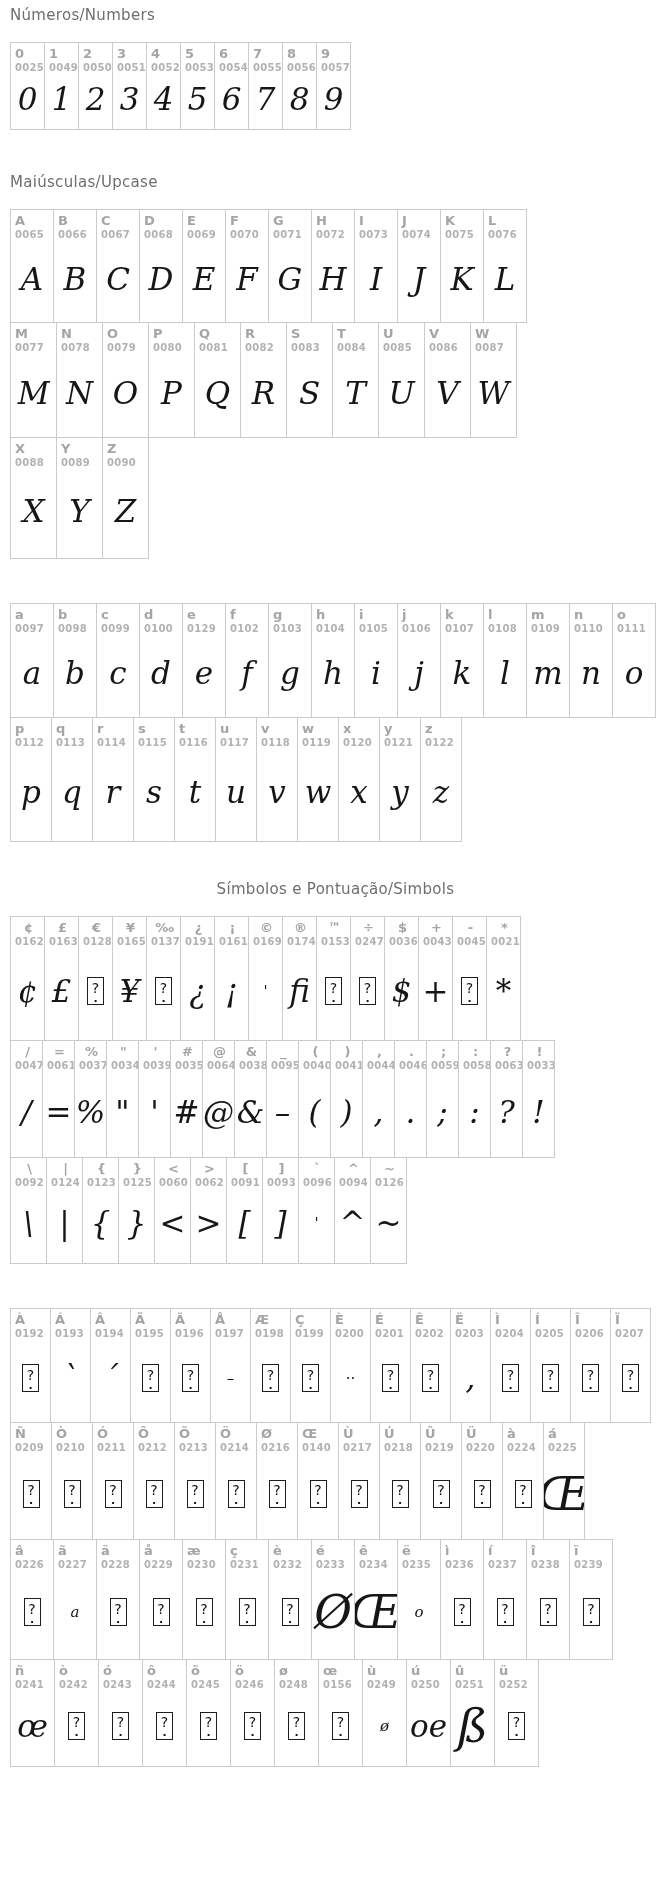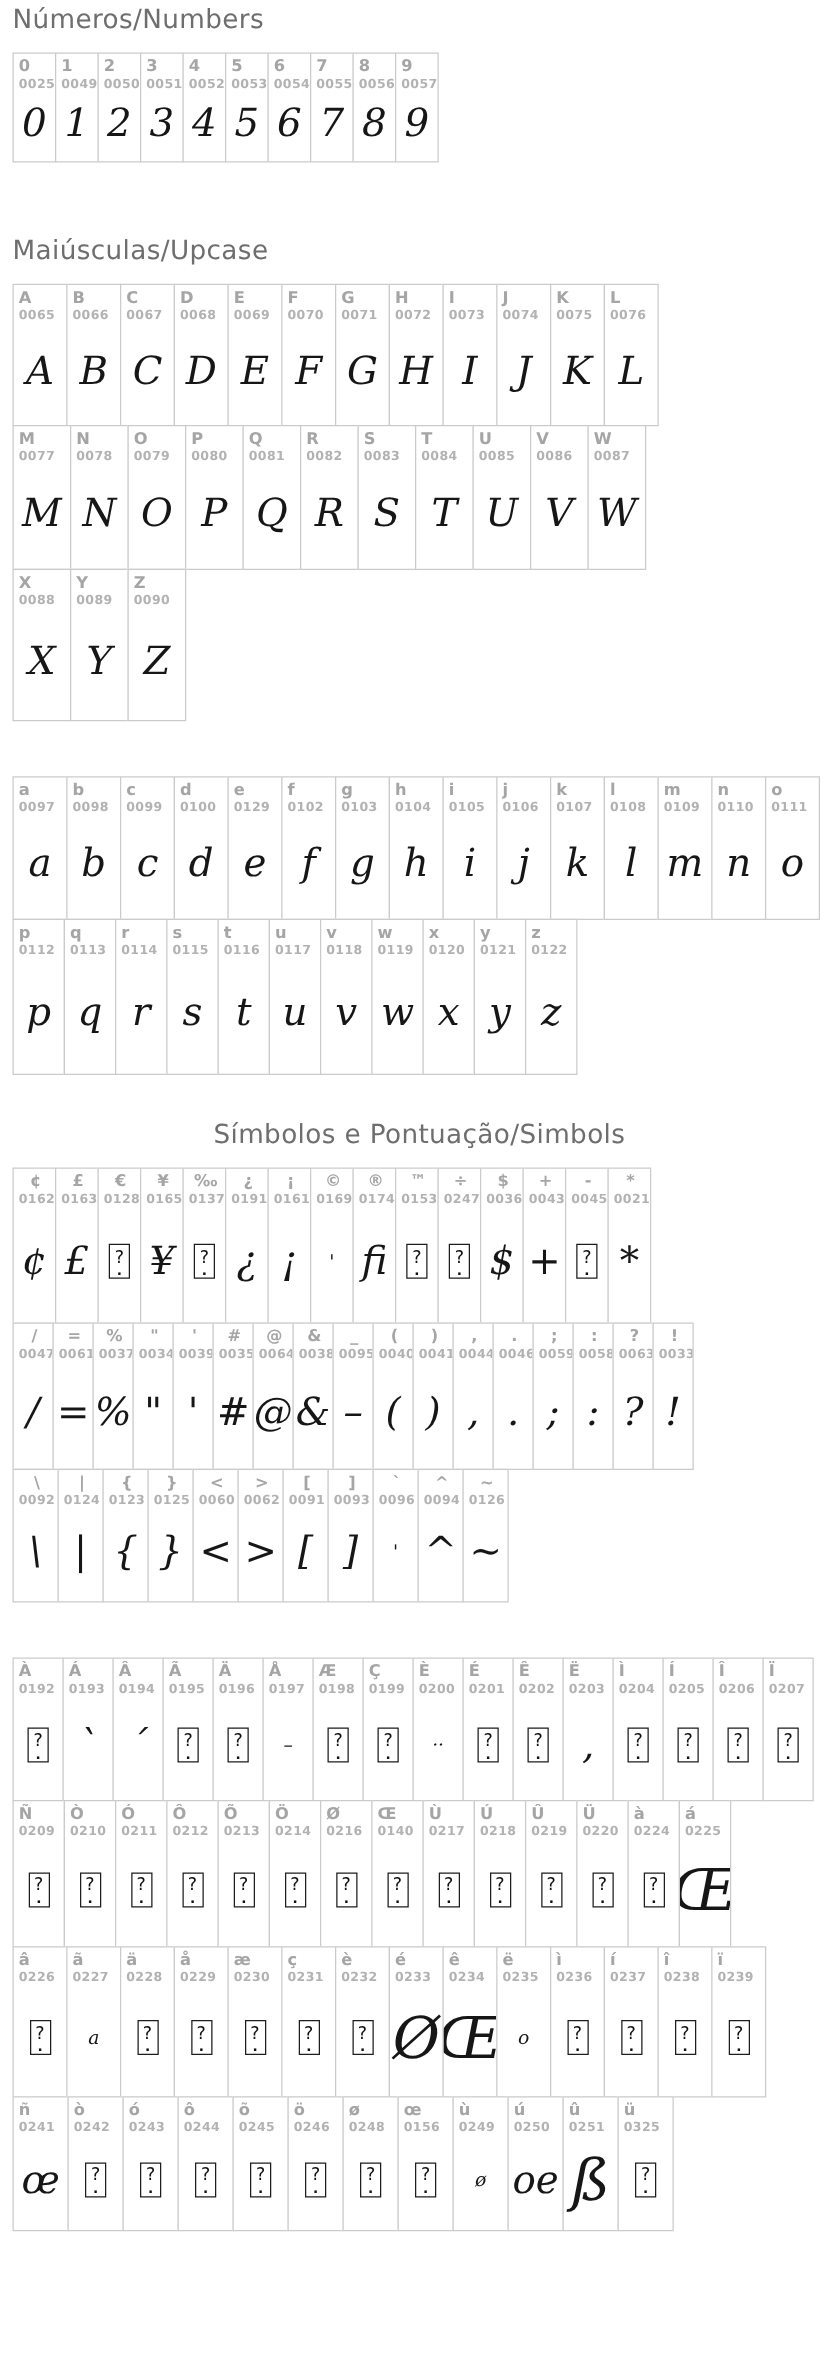--- a/index.html
+++ b/index.html
@@ -1,22 +1,22 @@
 <!DOCTYPE html>
 <html><head>
 <meta charset="utf-8">
 <style>
   html,body{margin:0;padding:0;background:#fff;}
   body{width:661px;height:1887px;overflow:hidden;font-family:"DejaVu Sans",sans-serif;}
   .wrap{padding:4px 0 0 10px;}
   .section{margin-top:44px;}
   .section:first-child{margin-top:0;}
-  .section:nth-child(2){margin-top:59px;}
+  .section:nth-child(2){margin-top:41px;}
   .section:nth-child(4){margin-top:36px;text-align:center;}
-  .sec-title{margin:0 0 16px 0;font-weight:400;font-size:21px;line-height:22px;color:#6e6e6e;letter-spacing:.3px;font-family:"DejaVu Sans",sans-serif;}
+  .sec-title{margin:0 0 16px 0;font-weight:400;font-size:15px;line-height:22px;color:#6e6e6e;letter-spacing:.3px;font-family:"DejaVu Sans",sans-serif;}
   .row{display:flex;}
   .row + .row{margin-top:-1px;}
   .cell{box-sizing:border-box;border:1px solid #cbcbcb;background:#fff;display:flex;flex-direction:column;overflow:hidden;}
   .cell + .cell{margin-left:-1px;}
   .lab{padding:3px 2px 0 4px;}
   .ch{display:block;font-weight:700;font-size:13px;line-height:15px;color:#a5a5a5;}
   .code{display:block;font-weight:700;font-size:10px;line-height:13px;color:#b2b2b2;letter-spacing:.3px;}
   .gly{flex:1;display:flex;align-items:center;justify-content:center;padding-bottom:6px;}
   .g{font-family:"DejaVu Serif",serif;font-style:italic;color:#161616;white-space:nowrap;}
   .sz-m{font-size:31px;}
@@ -1518,21 +1518,21 @@
               <span class="ch">û</span>
               <span class="code">0251</span>
             </div>
             <div class="gly">
               <span class="g sz-l">ß</span>
             </div>
           </div>
           <div class="cell">
             <div class="lab">
               <span class="ch">ü</span>
-              <span class="code">0325</span>
+              <span class="code">0252</span>
             </div>
             <div class="gly">
               <span class="nd"></span>
             </div>
           </div>
         </div>
       </div>
     </div>
 </div>
 

